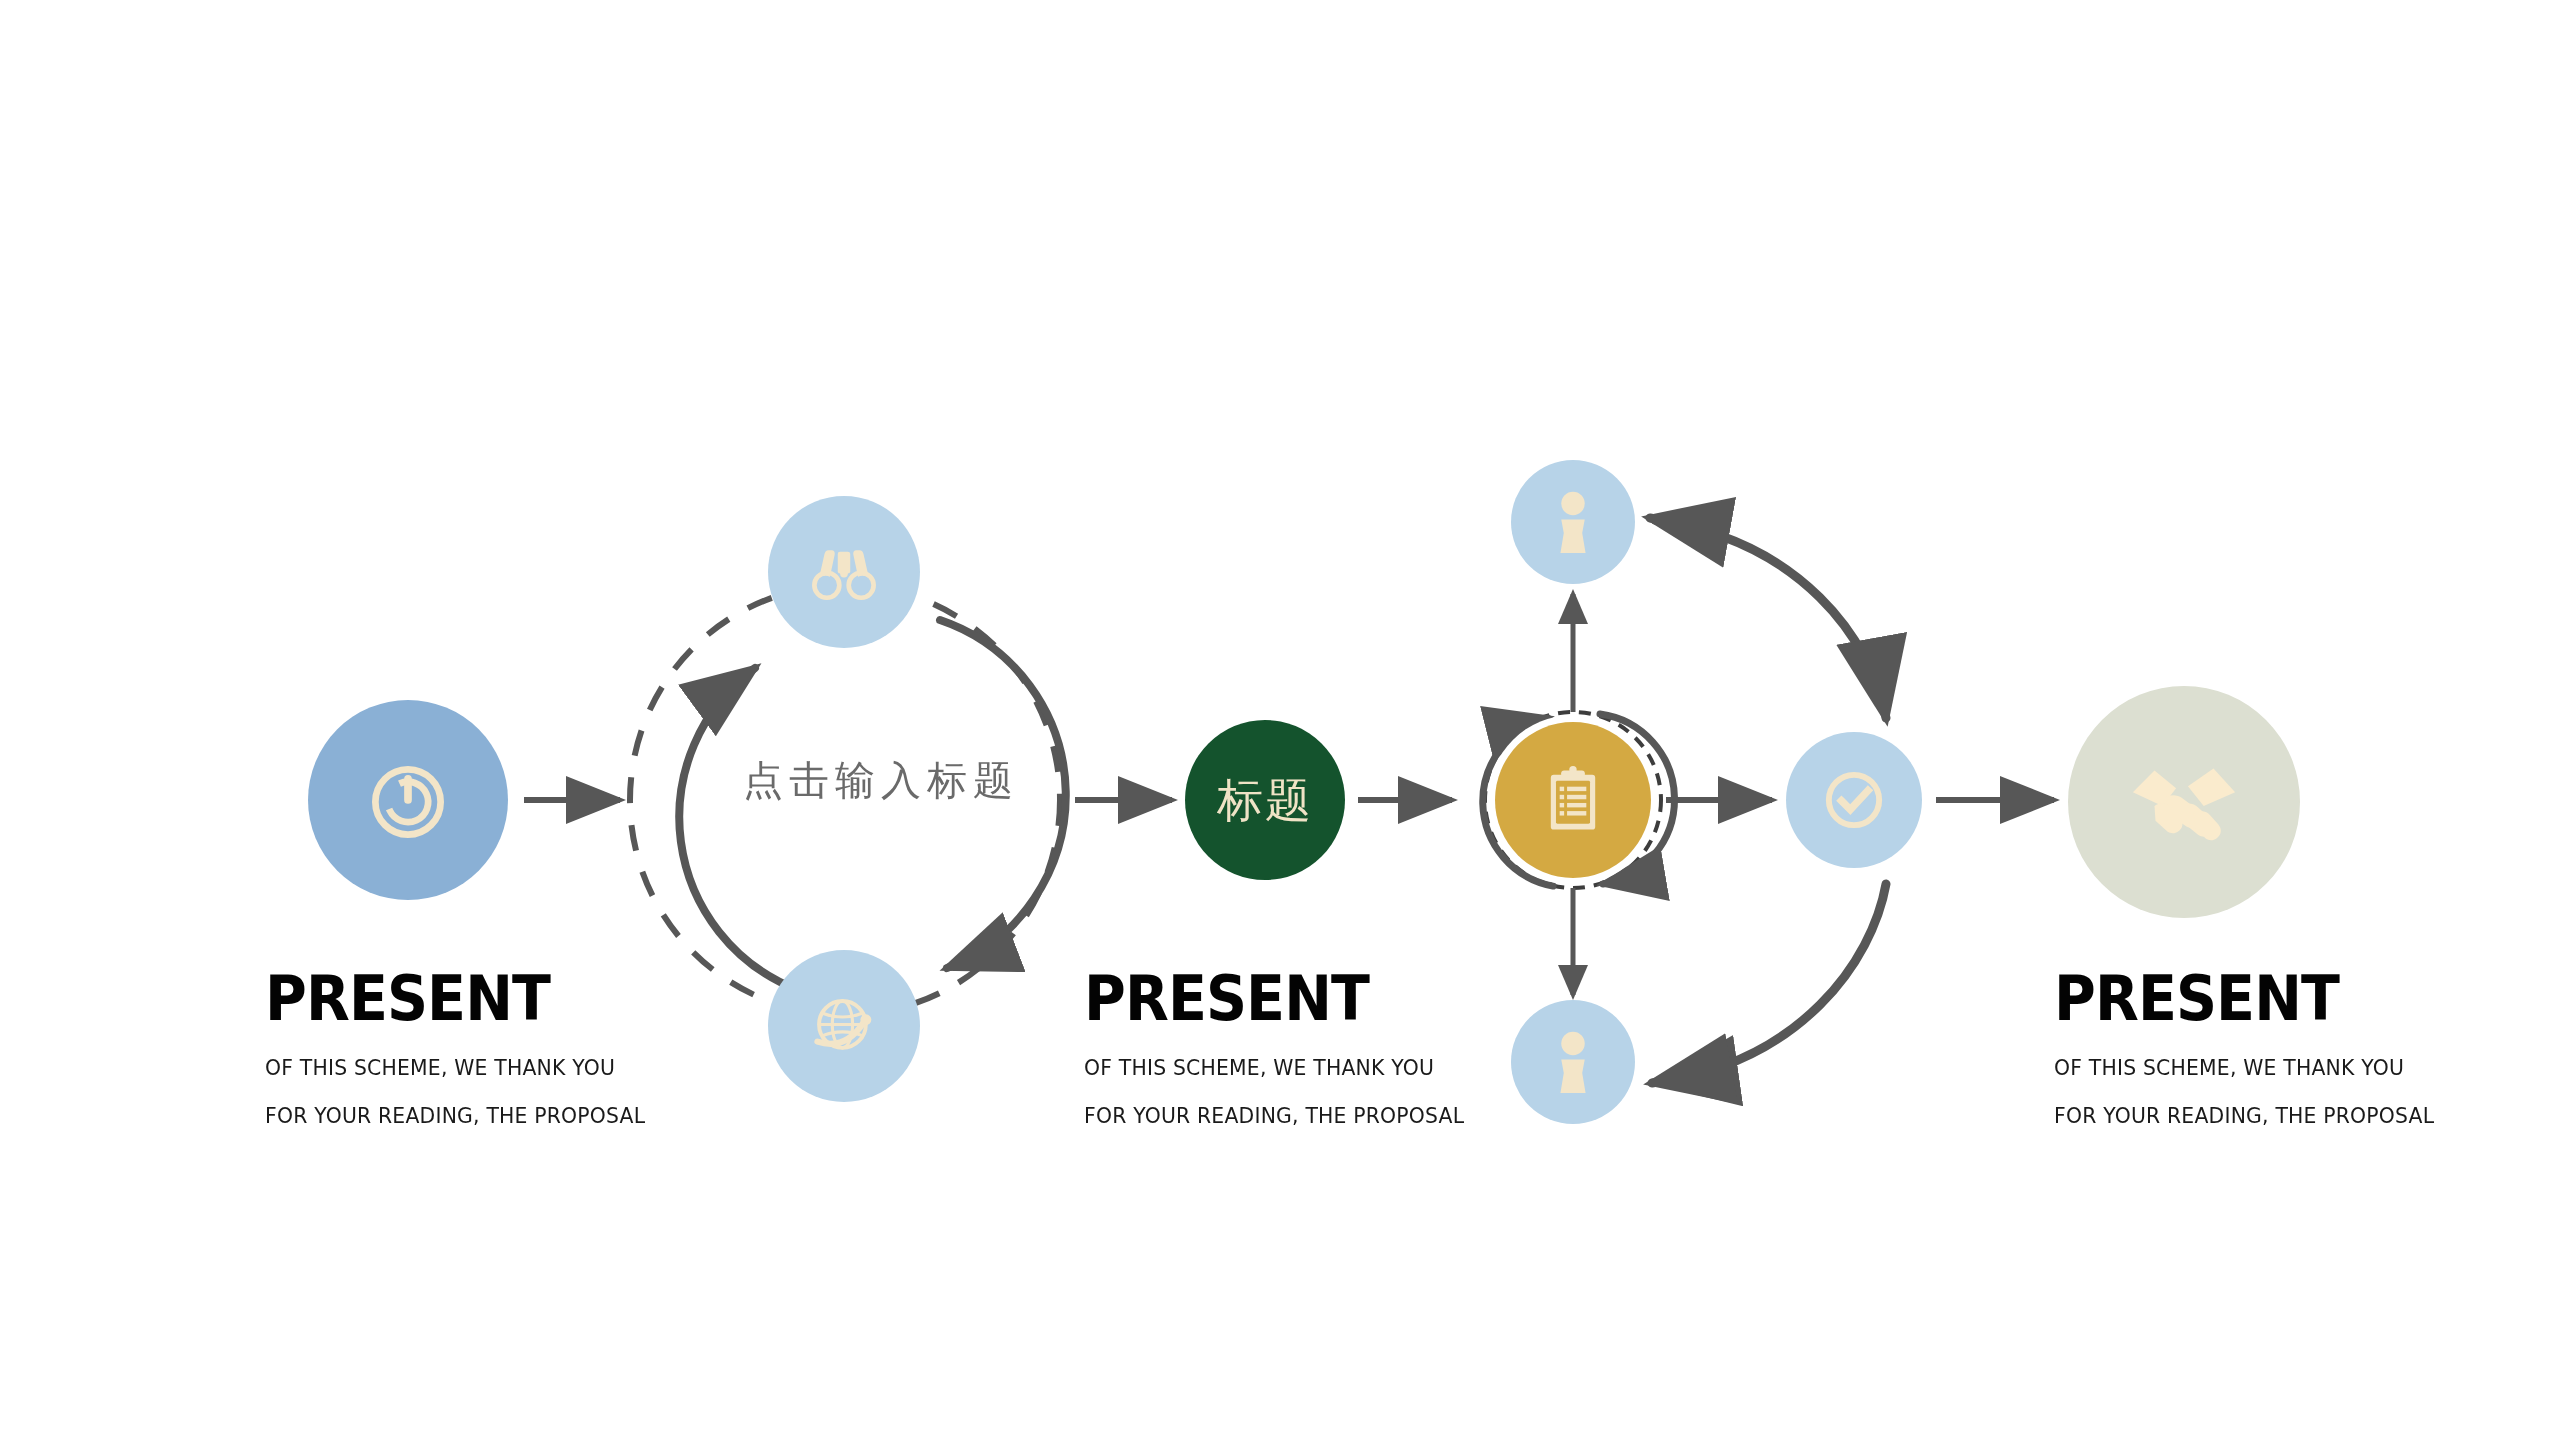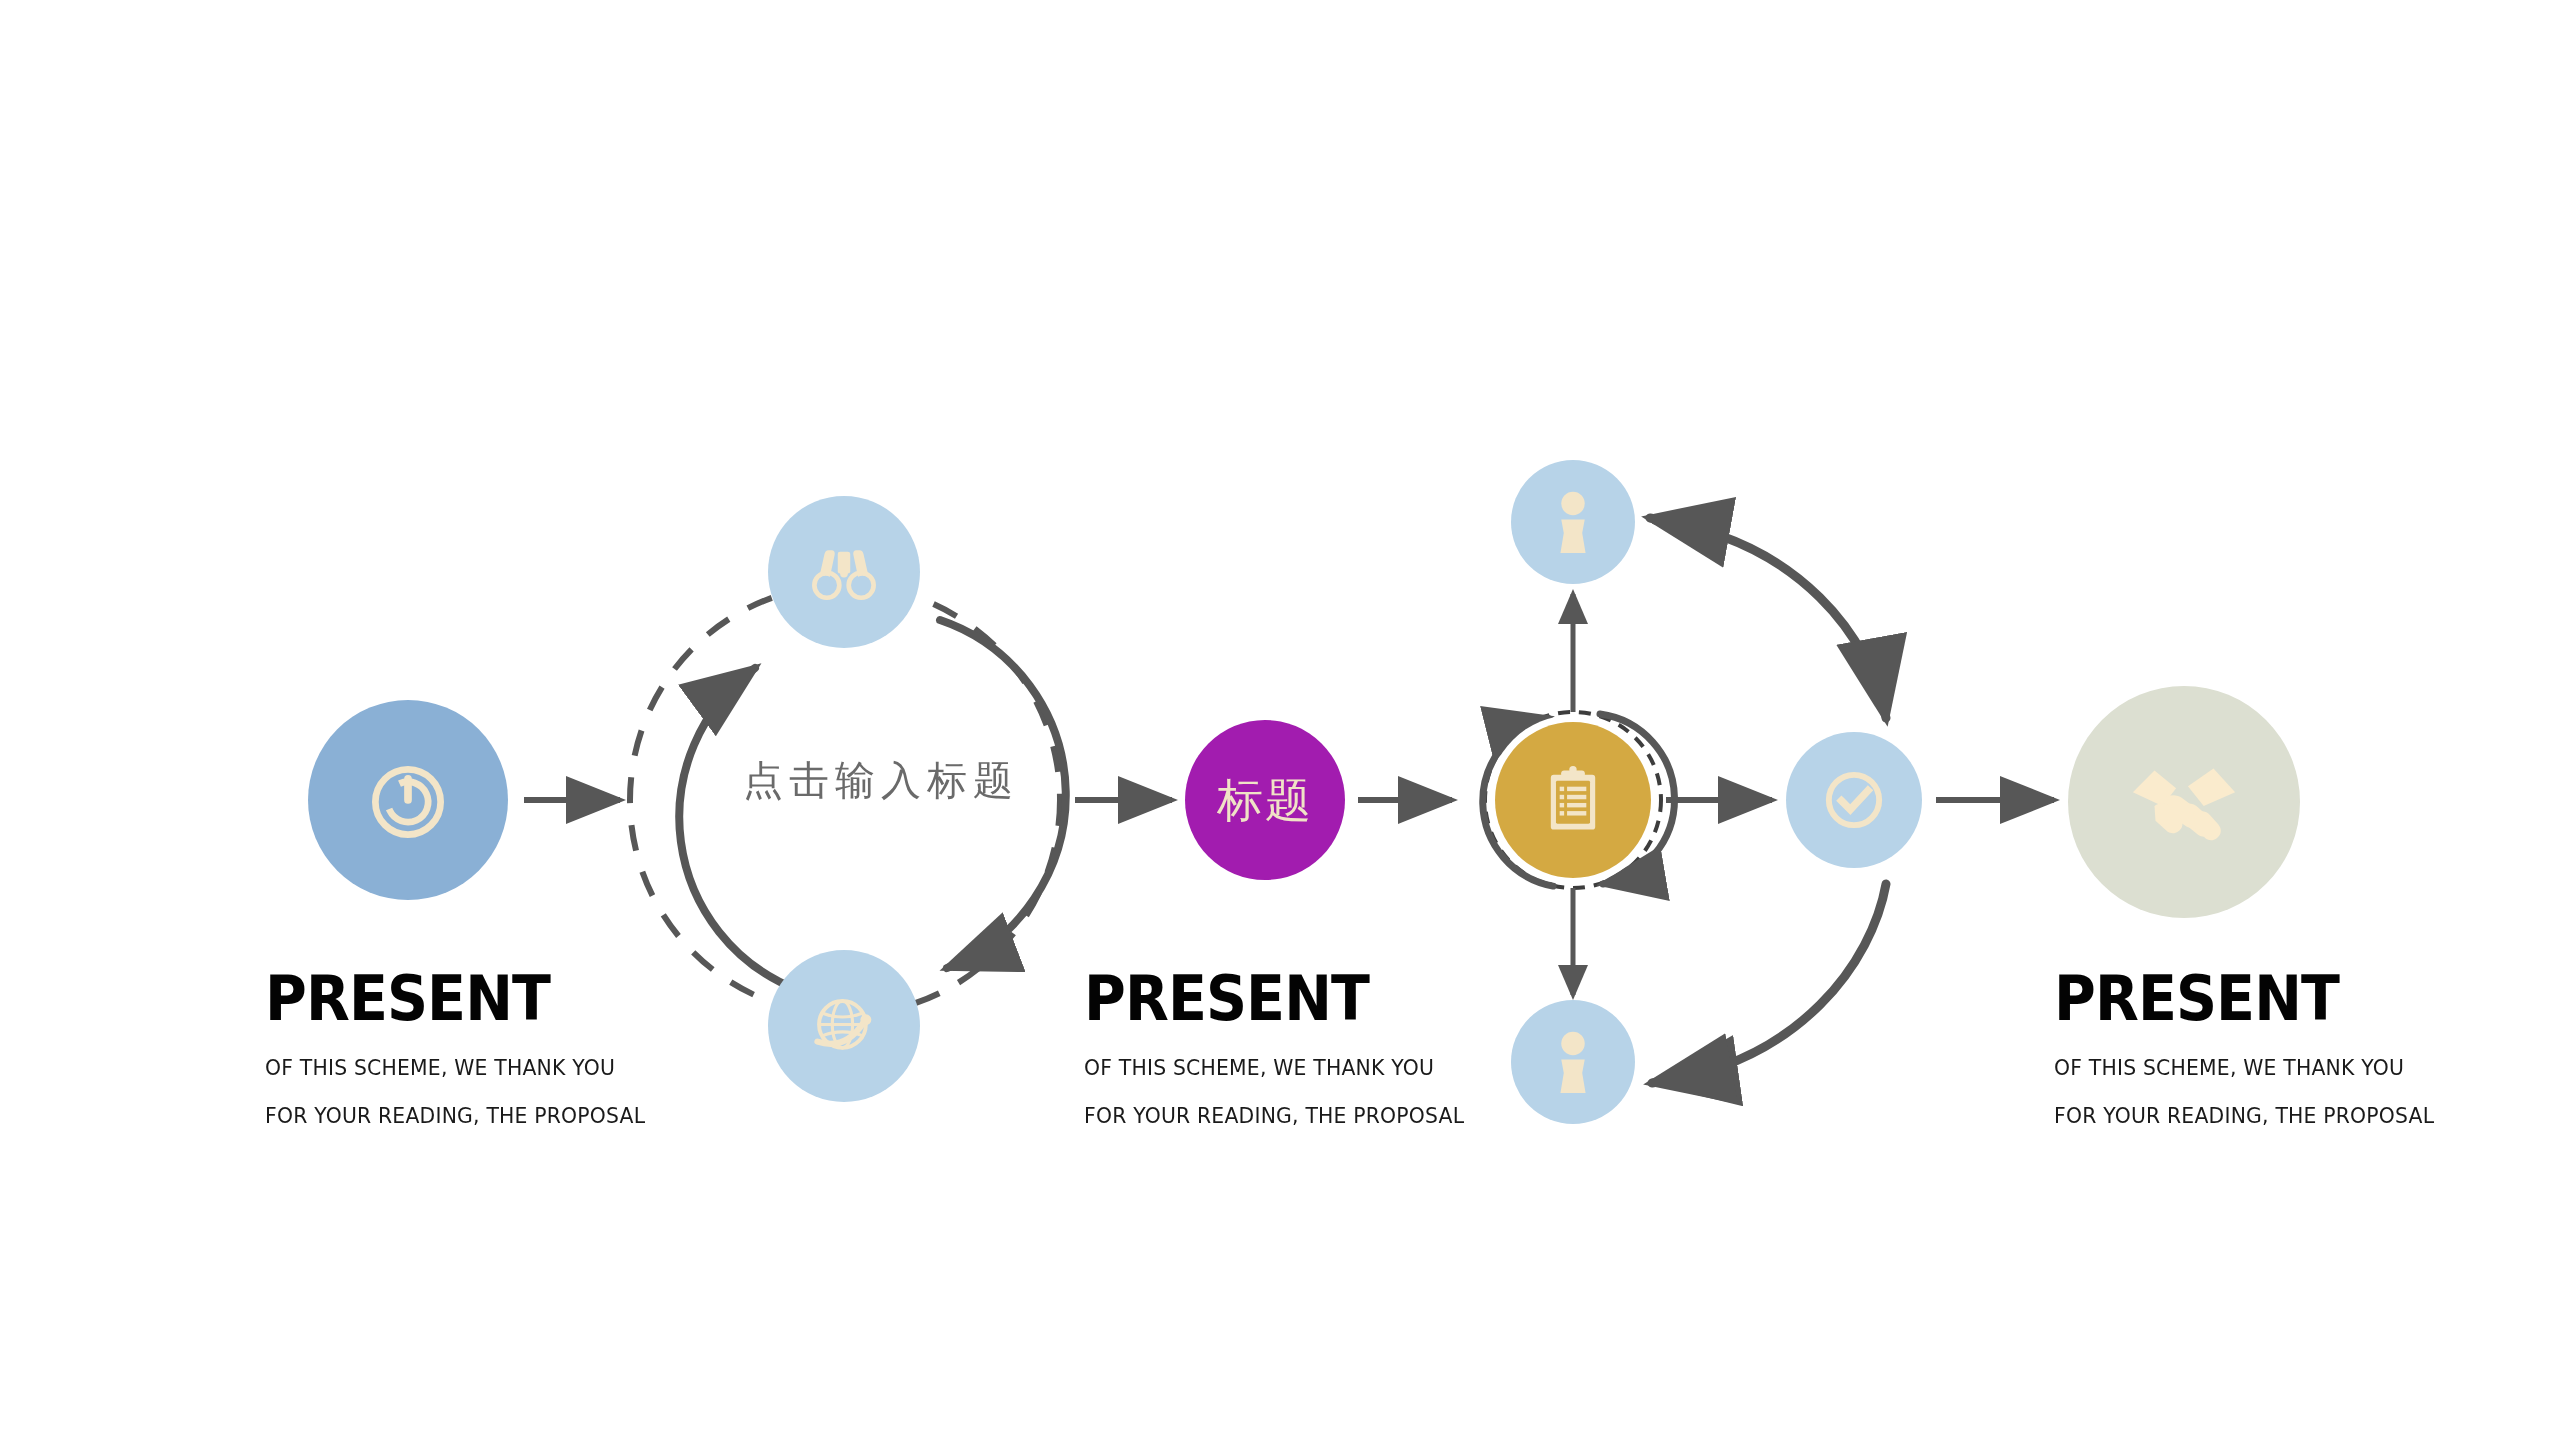--- a/index.html
+++ b/index.html
@@ -176,21 +176,21 @@
       <ellipse cx="48" cy="48" rx="13" ry="30" fill="none" stroke="#F3E5C8" stroke-width="4"></ellipse>
       <line x1="18" y1="48" x2="78" y2="48" stroke="#F3E5C8" stroke-width="4"></line>
       <path d="M21 33 Q48 44 75 33" fill="none" stroke="#F3E5C8" stroke-width="4"></path>
       <path d="M21 63 Q48 52 75 63" fill="none" stroke="#F3E5C8" stroke-width="4"></path>
       <path d="M16 70 Q52 82 76 44" fill="none" stroke="#F3E5C8" stroke-width="8" stroke-linecap="round"></path>
       <circle cx="78" cy="42" r="7" fill="#F3E5C8"></circle>
     </svg>
   </span>
 </div>
 
-<div class="circle" id="c-title" style="background:#a21caf;">
+<div class="circle" id="c-title" style="background:#14532d;">
   <span class="title-text" style="color:#F0E3C6;">标题</span>
 </div>
 
 <div class="circle" id="c-clip" style="background:#D4A942; box-shadow:0 0 0 7px #ffffff;">
   <span>
     <svg width="74" height="74" viewBox="0 0 100 100">
       <rect x="20" y="16" width="60" height="74" rx="4" fill="#F3E5C8"></rect>
       <rect x="27" y="24" width="46" height="58" rx="2" fill="#D4A942"></rect>
       <path d="M38 10 h24 a4 4 0 0 1 4 4 v6 h-32 v-6 a4 4 0 0 1 4 -4 z" fill="#F3E5C8"></path>
       <circle cx="50" cy="9" r="5" fill="#F3E5C8"></circle>

